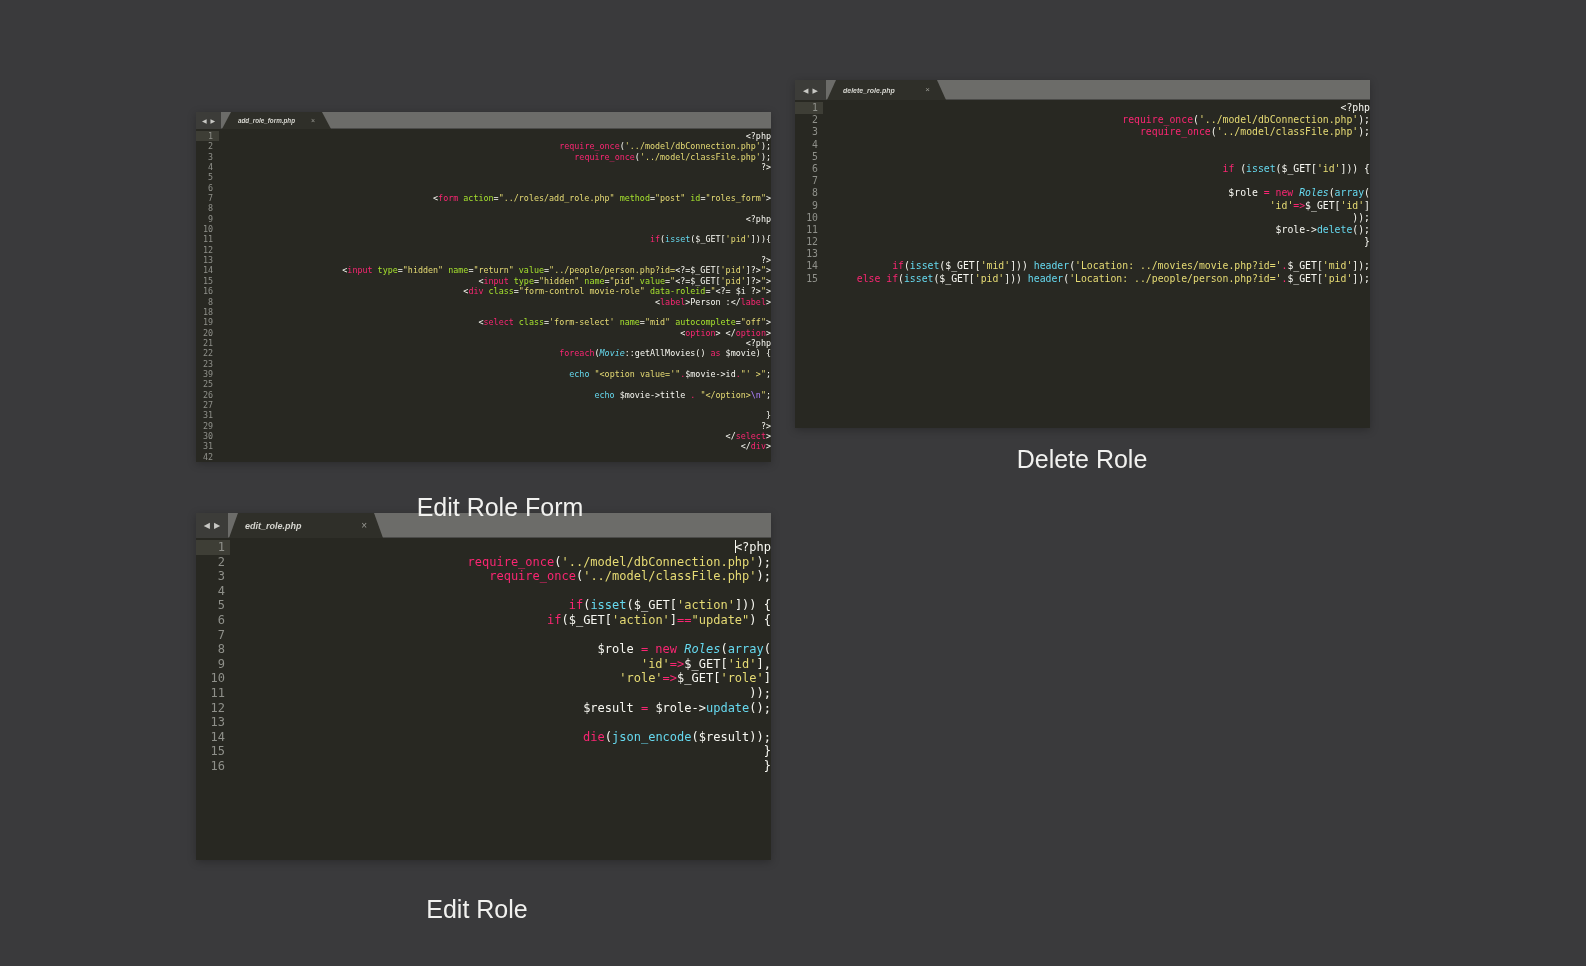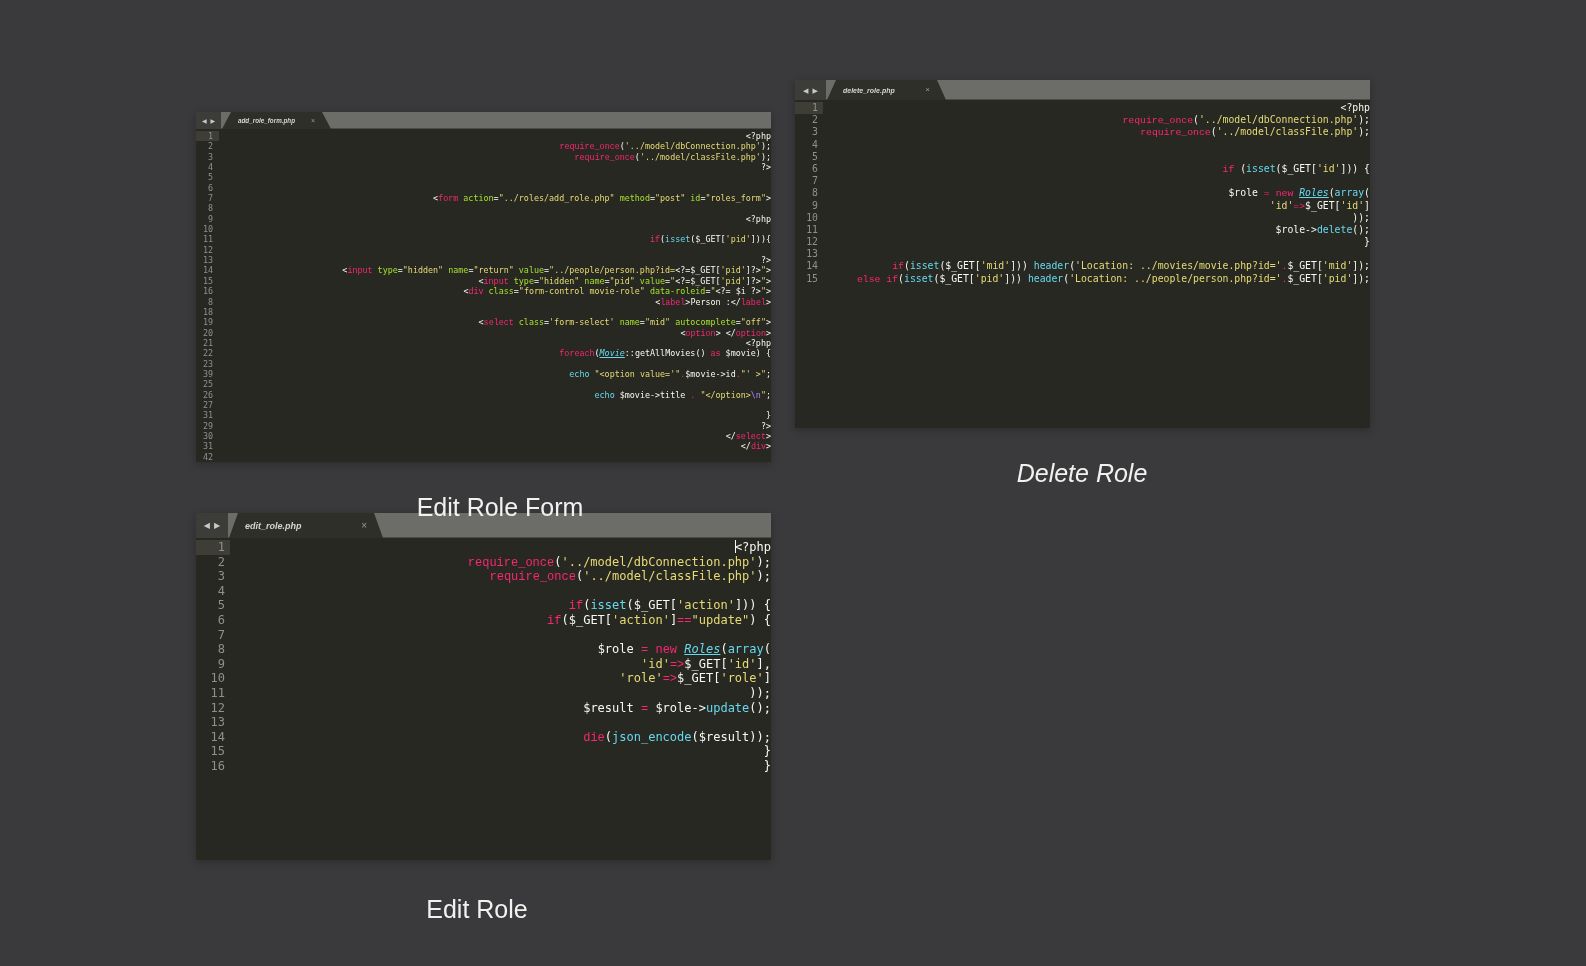--- a/index.html
+++ b/index.html
@@ -43,24 +43,24 @@
     background:var(--editor-bg,#282822);
     font-family:"DejaVu Sans Mono",monospace;
     padding-top:2px;
   }
   .gutter{flex:none;text-align:right;color:var(--gutter-fg,#8f908a);}
   .ln{box-sizing:border-box;overflow:hidden;}
   .ln.current{background:var(--gutter-highlight,#3e3e36);}
   .code{flex:1;white-space:pre;color:var(--code-fg,#f8f8f2);overflow:hidden;text-align:right;}
   .cl{overflow:hidden;}
   .tk-w{color:var(--code-fg,#f8f8f2);}
-  .tk-p{color:var(--pink,#f92672);font-family:Liberation Mono, monospace;}
+  .tk-p{color:var(--pink,#f92672);}
   .tk-y{color:var(--yellow,#e6db74);}
   .tk-c{color:var(--cyan,#66d9ef);}
-  .tk-ci{color:var(--cyan,#66d9ef);font-style:italic;text-decoration:underline;}
+  .tk-ci{color:var(--cyan,#66d9ef);font-style:italic;}
   .tk-g{color:var(--green,#a6e22e);}
   .tk-u{color:var(--purple,#ae81ff);}
   .cursor{
     display:inline-block;width:0;margin-right:-1px;
     border-left:1.5px solid var(--cursor,#f8f8f0);
     height:1.1em;vertical-align:-0.2em;
   }
   .caption{
     position:absolute;transform:translateX(-50%);
     color:var(--caption-fg,#f1f1ef);
@@ -100,21 +100,21 @@
   .w3 .tab{min-width:122px;}
   .w3 .tab-label{font-size:9px;}
   .w3 .tab-close{font-size:10px;}
   .w3 .editor{font-size:12px;line-height:14.6px;}
   .w3 .ln,.w3 .cl{height:14.6px;}
   .w3 .gutter{width:34px;}
   .w3 .ln{padding-right:5px;}
   .w3 .code{padding-left:11px;}
 
   #cap1{left:500px;top:477px;margin-top:16px;}
-  #cap2{left:1082px;top:459px;font-style:italic;}
+  #cap2{left:1082px;top:445px;}
   #cap3{left:477px;top:895px;}
 </style>
 </head>
 <body>
 
 <div class="window w1">
   <div class="tabbar">
     <div class="nav">
       <span class="arrow">◀</span>
       <span class="arrow">▶</span>

